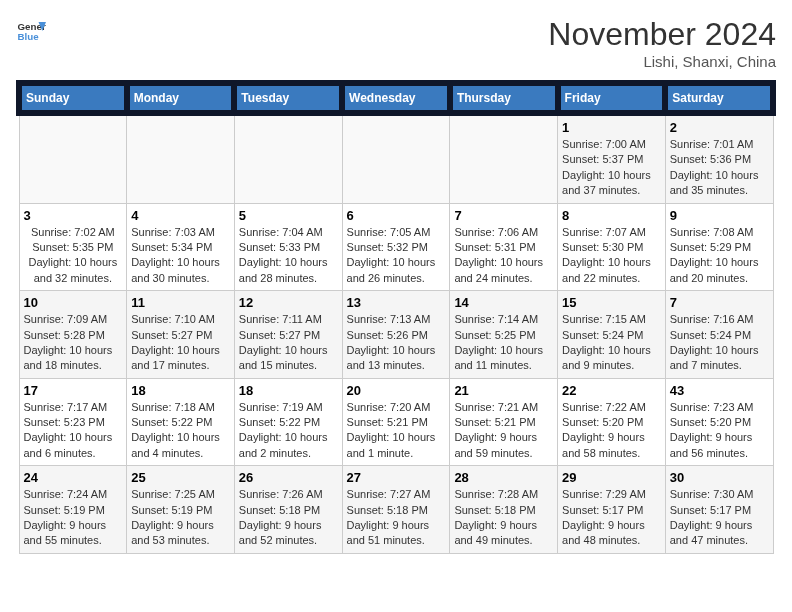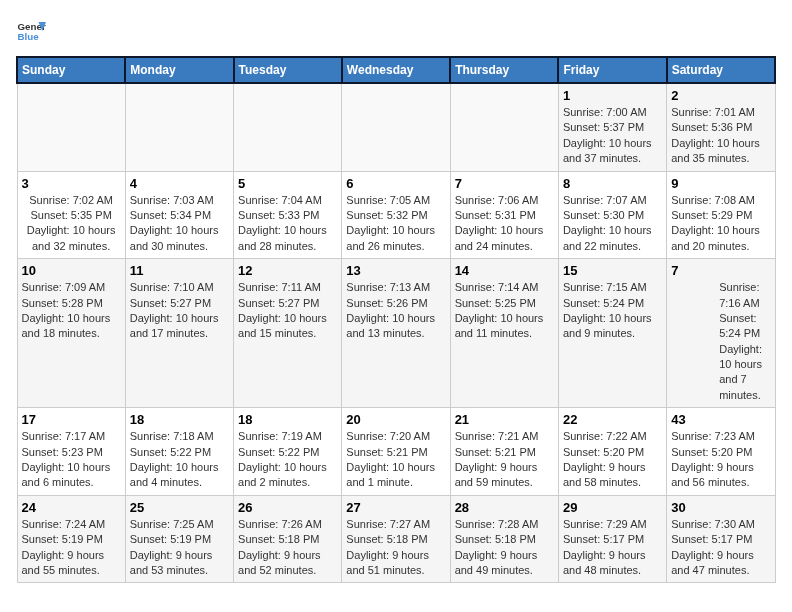--- a/index.html
+++ b/index.html
@@ -42,21 +42,21 @@
       border-collapse: collapse;
       font-size: 11px;
     }
     .calendar thead th {
       background: #3a7abf;
       color: #fff;
       padding: 5px 4px;
       text-align: left;
       font-size: 12px;
       font-weight: bold;
-      border: 2px solid #0f172a;
+      border: 6px solid #0f172a;
     }
     .calendar tbody td {
       border: 1px solid #ccc;
       vertical-align: top;
       padding: 4px 4px;
       width: 108px;
       min-height: 80px;
       background: #fff;
     }
     .calendar tbody tr:nth-child(odd) td {
@@ -85,20 +85,22 @@
 
 <div class="header">
   <div class="logo">
     <svg class="logo-icon" viewBox="0 0 40 40" xmlns="http://www.w3.org/2000/svg">
       <text x="2" y="18" font-size="13" font-weight="bold" fill="#333">General</text>
       <text x="2" y="32" font-size="13" font-weight="bold" fill="#4a90d9">Blue</text>
       <polygon points="30,8 40,8 35,20" fill="#4a90d9"></polygon>
     </svg>
   </div>
   <div class="title-block">
+    <div class="month-title">November 2024</div>
+    <div class="location">Lishi, Shanxi, China</div>
   </div>
 </div>
 
 <table class="calendar">
   <thead>
     <tr id="weekday-header">
     <th>Sunday</th>
         <th>Monday</th>
         <th>Tuesday</th>
         <th>Wednesday</th>
@@ -218,21 +220,21 @@
         </td>
         <td>
           <span class="day-num">15</span>
           <div class="day-info" style="white-space: pre-line;">Sunrise: 7:15 AM
 Sunset: 5:24 PM
 Daylight: 10 hours
 and 9 minutes.</div>
         </td>
         <td>
           <span class="day-num">7</span>
-          <div class="day-info" style="white-space: pre-line; margin-left: 48px;">Sunrise: 7:16 AM
+          <div class="day-info" style="white-space: pre-line;">Sunrise: 7:16 AM
 Sunset: 5:24 PM
 Daylight: 10 hours
 and 7 minutes.</div>
         </td>
       </tr>
       <tr>
         <td>
           <span class="day-num">17</span>
           <div class="day-info" style="white-space: pre-line;">Sunrise: 7:17 AM
 Sunset: 5:23 PM

